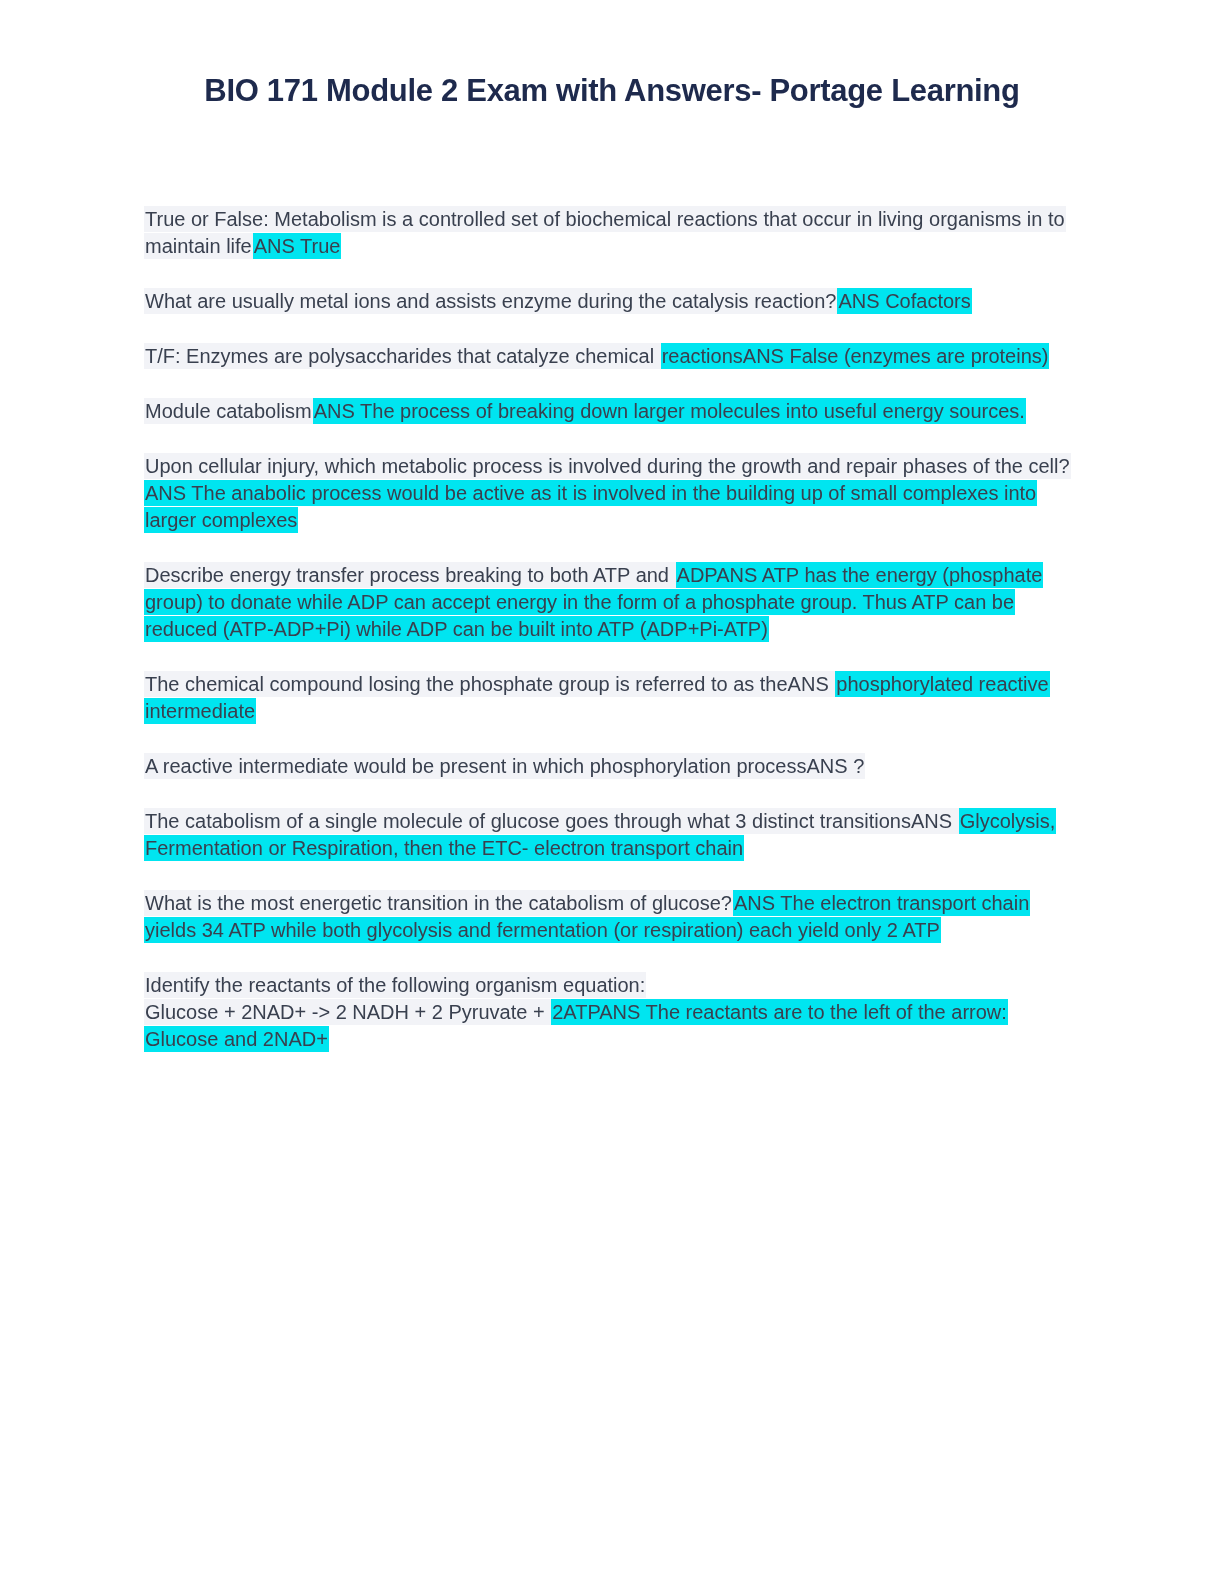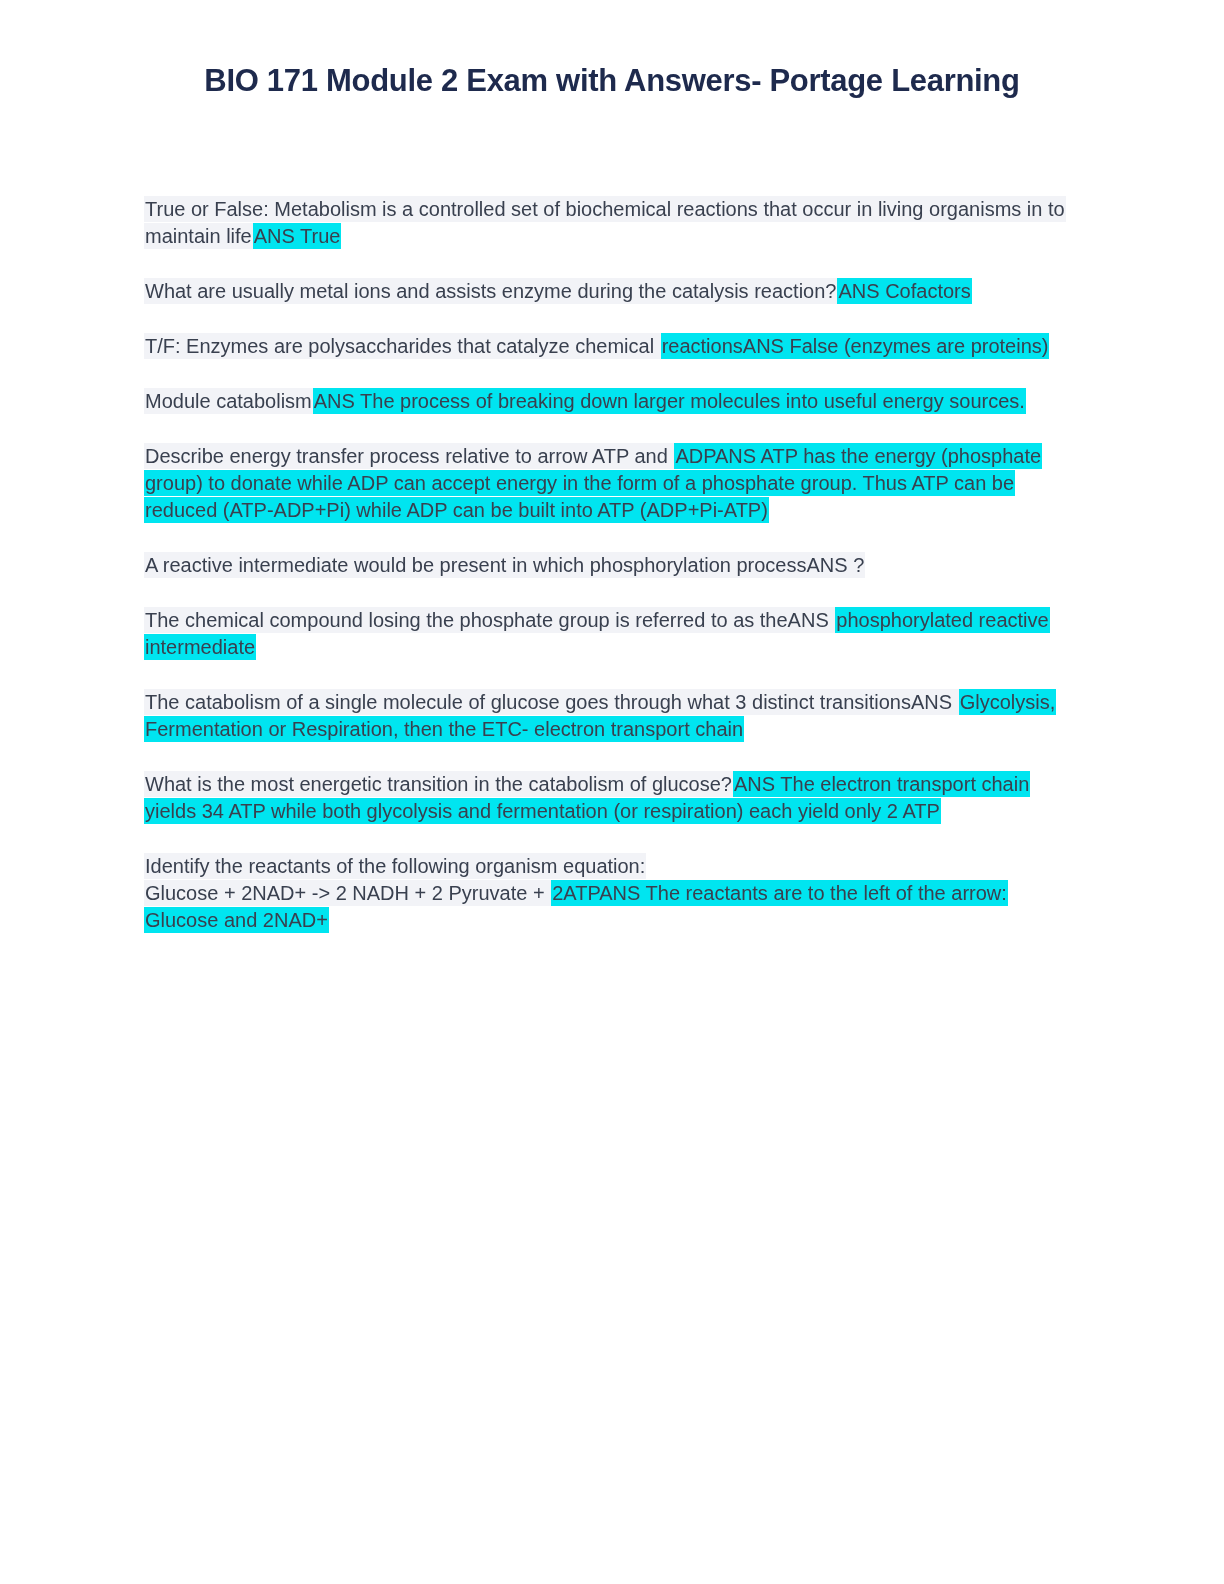--- a/index.html
+++ b/index.html
@@ -16,21 +16,21 @@
     font-family:"Liberation Sans", sans-serif;
     color:var(--body-text);
     overflow:hidden;
   }
   .page{
     position:relative;
     width:1224px;height:1584px;
     background:var(--page-bg);
   }
   .title{
-    margin:4px;
+    margin:14px;
     padding-top:58px;
     text-align:center;
     font-family:"Liberation Sans", sans-serif;
     font-weight:800;
     font-size:31px;
     line-height:1.25;
     letter-spacing:-0.3px;
     color:var(--title-text);
   }
   .body{
@@ -60,20 +60,21 @@
 </head>
 <body>
 
 <div class="page">
   <h1 class="title">BIO 171 Module 2 Exam with Answers- Portage Learning</h1>
   <main class="body">
       <p class="qa"><span class="seg plain">True or False: Metabolism is a controlled set of biochemical reactions that occur in living organisms in to maintain life</span><span class="seg hl">ANS True</span></p>
       <p class="qa"><span class="seg plain">What are usually metal ions and assists enzyme during the catalysis reaction?</span><span class="seg hl">ANS Cofactors</span></p>
       <p class="qa"><span class="seg plain">T/F: Enzymes are polysaccharides that catalyze chemical </span><span class="seg hl">reactionsANS False (enzymes are proteins)</span></p>
       <p class="qa"><span class="seg plain">Module catabolism</span><span class="seg hl">ANS The process of breaking down larger molecules into useful energy sources.</span></p>
-      <p class="qa"><span class="seg plain">Describe energy transfer process relative to arrow ATP and </span><span class="seg hl">ADPANS ATP has the energy (phosphate group) to donate while ADP can accept energy in the form of a phosphate group. Thus ATP can be reduced (ATP-ADP+Pi) while ADP can be built into ATP (ADP+Pi-ATP)</span></p>
+      <p class="qa"><span class="seg plain">Upon cellular injury, which metabolic process is involved during the growth and repair phases of the cell?</span><span class="seg hl">ANS The anabolic process would be active as it is involved in the building up of small complexes into larger complexes</span></p>
+      <p class="qa"><span class="seg plain">Describe energy transfer process breaking to both ATP and </span><span class="seg hl">ADPANS ATP has the energy (phosphate group) to donate while ADP can accept energy in the form of a phosphate group. Thus ATP can be reduced (ATP-ADP+Pi) while ADP can be built into ATP (ADP+Pi-ATP)</span></p>
+      <p class="qa"><span class="seg plain">The chemical compound losing the phosphate group is referred to as theANS </span><span class="seg hl">phosphorylated reactive intermediate</span></p>
       <p class="qa"><span class="seg plain">A reactive intermediate would be present in which phosphorylation processANS ?</span></p>
-      <p class="qa"><span class="seg plain">The chemical compound losing the phosphate group is referred to as theANS </span><span class="seg hl">phosphorylated reactive intermediate</span></p>
       <p class="qa"><span class="seg plain">The catabolism of a single molecule of glucose goes through what 3 distinct transitionsANS </span><span class="seg hl">Glycolysis, Fermentation or Respiration, then the ETC- electron transport chain</span></p>
       <p class="qa"><span class="seg plain">What is the most energetic transition in the catabolism of glucose?</span><span class="seg hl">ANS The electron transport chain yields 34 ATP while both glycolysis and fermentation (or respiration) each yield only 2 ATP</span></p>
       <p class="qa"><span class="seg plain">Identify the reactants of the following organism equation:</span><br><span class="seg plain">Glucose + 2NAD+ -&gt; 2 NADH + 2 Pyruvate + </span><span class="seg hl">2ATPANS The reactants are to the left of the arrow: Glucose and 2NAD+</span></p>
     </main>
 </div>
 
 </body></html>

